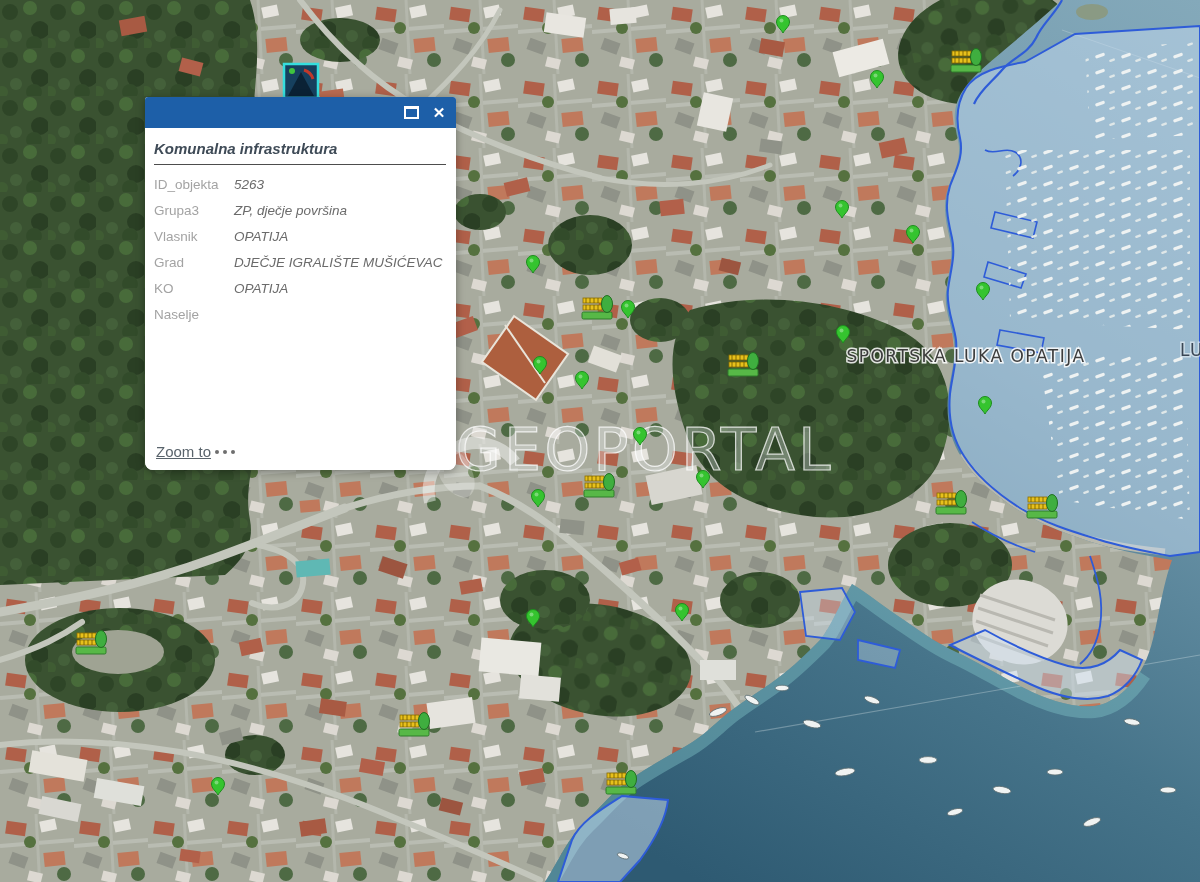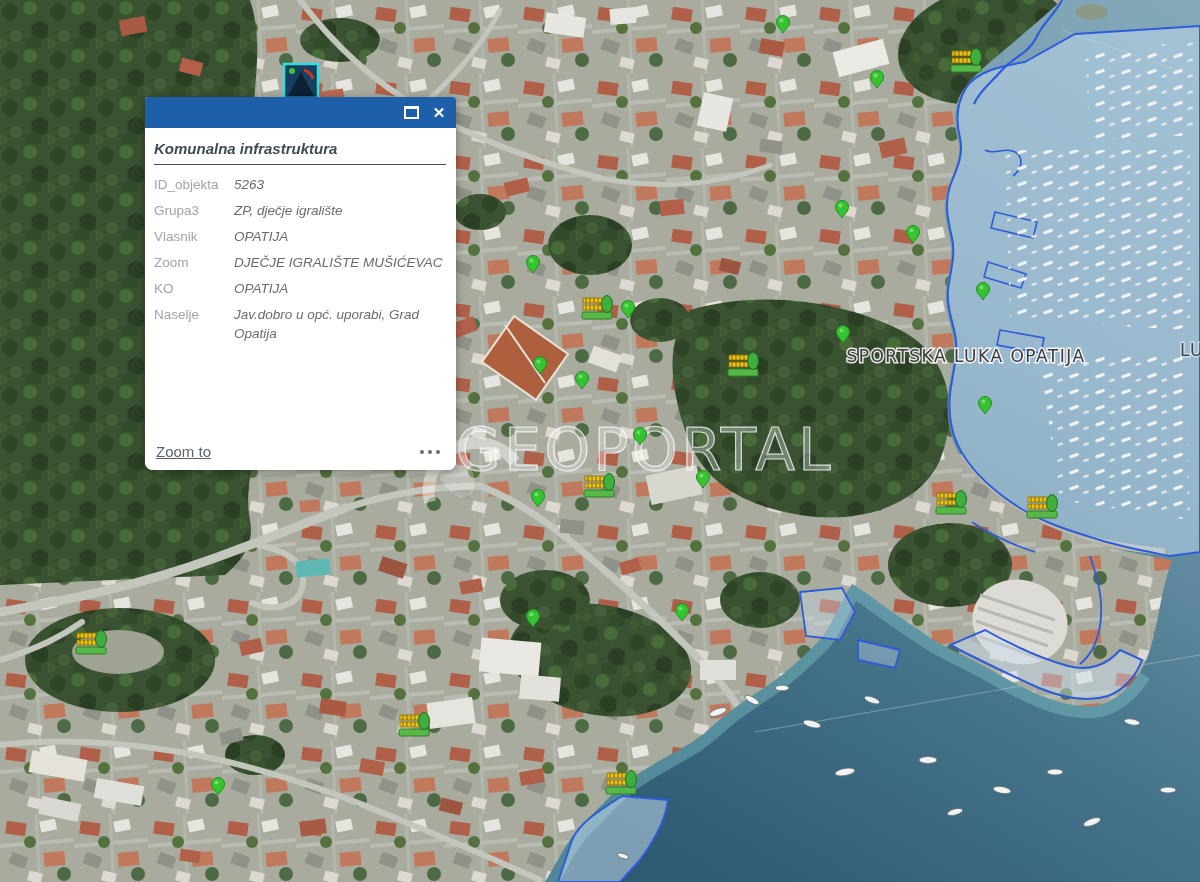--- a/index.html
+++ b/index.html
@@ -25,21 +25,21 @@
   .max-glyph{display:inline-block;width:11px;height:8px;border:2px solid #fff;border-top-width:3px;}
   .close-glyph{font-size:15px;font-weight:bold;line-height:18px;}
   .popup-body{padding:12px 10px 10px 9px;border-radius:0 0 8px 8px;background:#fff;}
   .popup-title{font-size:15px;font-weight:bold;color:#3f4b57;margin:0 0 7px 0;font-style:italic;}
   .title-rule{border:none;border-top:1px solid #4d4d4d;margin:0 0 10px 0;}
   .fields{min-height:252px;}
   .frow{display:grid;grid-template-columns:80px 1fr;
     font-size:13.5px;line-height:19px;margin-bottom:7px;}
   .frow .lbl{color:#a3a3a3;}
   .frow .val{color:#6b6b6b;font-style:italic;}
-  .popup-footer{display:flex;align-items:center;justify-content:space-between;margin-top:16px;padding:0 2px;}
+  .popup-footer{display:flex;align-items:center;justify-content:flex-start;margin-top:16px;padding:0 2px;}
   .zoomto{font-size:15px;color:#59636b;text-decoration:underline;cursor:pointer;}
   .dots{display:inline-flex;gap:4px;cursor:pointer;padding:4px;}
   .dots i{width:4px;height:4px;border-radius:50%;background:#6e6e6e;display:block;}
 </style>
 </head>
 <body>
 
 <svg id="map" viewBox="0 0 1200 882">
   <defs>
     <pattern id="urban" width="74" height="74" patternUnits="userSpaceOnUse">
@@ -302,37 +302,36 @@
   <div class="popup-body">
     <h1 class="popup-title">Komunalna infrastruktura</h1>
     <hr class="title-rule">
     <div class="fields">
       <div class="frow">
         <span class="lbl">ID_objekta</span>
         <span class="val">5263</span>
       </div>
       <div class="frow">
         <span class="lbl">Grupa3</span>
-        <span class="val">ZP, dječje igralište</span>
+        <span class="val">ZP, dječje površina</span>
       </div>
       <div class="frow">
         <span class="lbl">Vlasnik</span>
         <span class="val">OPATIJA</span>
       </div>
       <div class="frow">
-        <span class="lbl">Zoom</span>
+        <span class="lbl">Grad</span>
         <span class="val">DJEČJE IGRALIŠTE MUŠIĆEVAC</span>
       </div>
       <div class="frow">
         <span class="lbl">KO</span>
         <span class="val">OPATIJA</span>
       </div>
       <div class="frow">
         <span class="lbl">Naselje</span>
-        <span class="val">Jav.dobro u opć. uporabi, Grad Opatija</span>
       </div>
     </div>
     <div class="popup-footer">
       <a class="zoomto">Zoom to</a>
       <span class="dots">
           <i></i>
           <i></i>
           <i></i>
         </span>
     </div>

